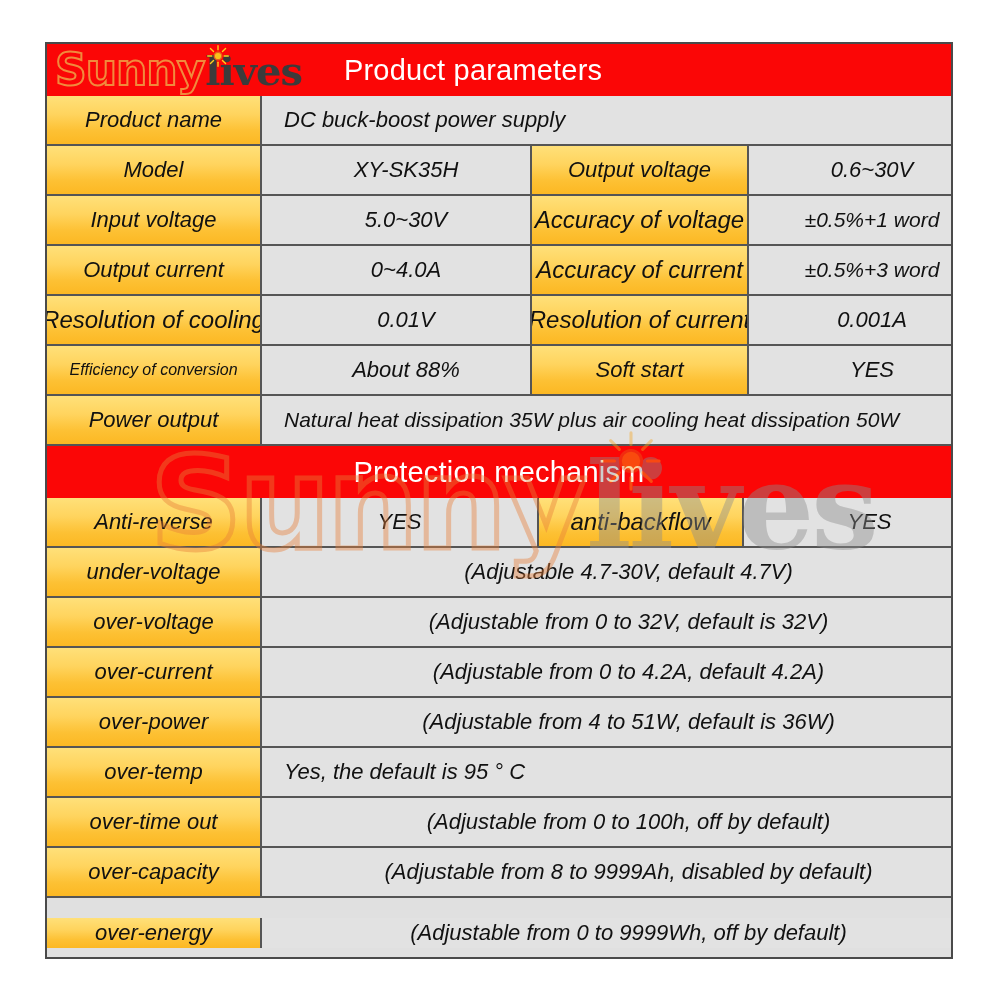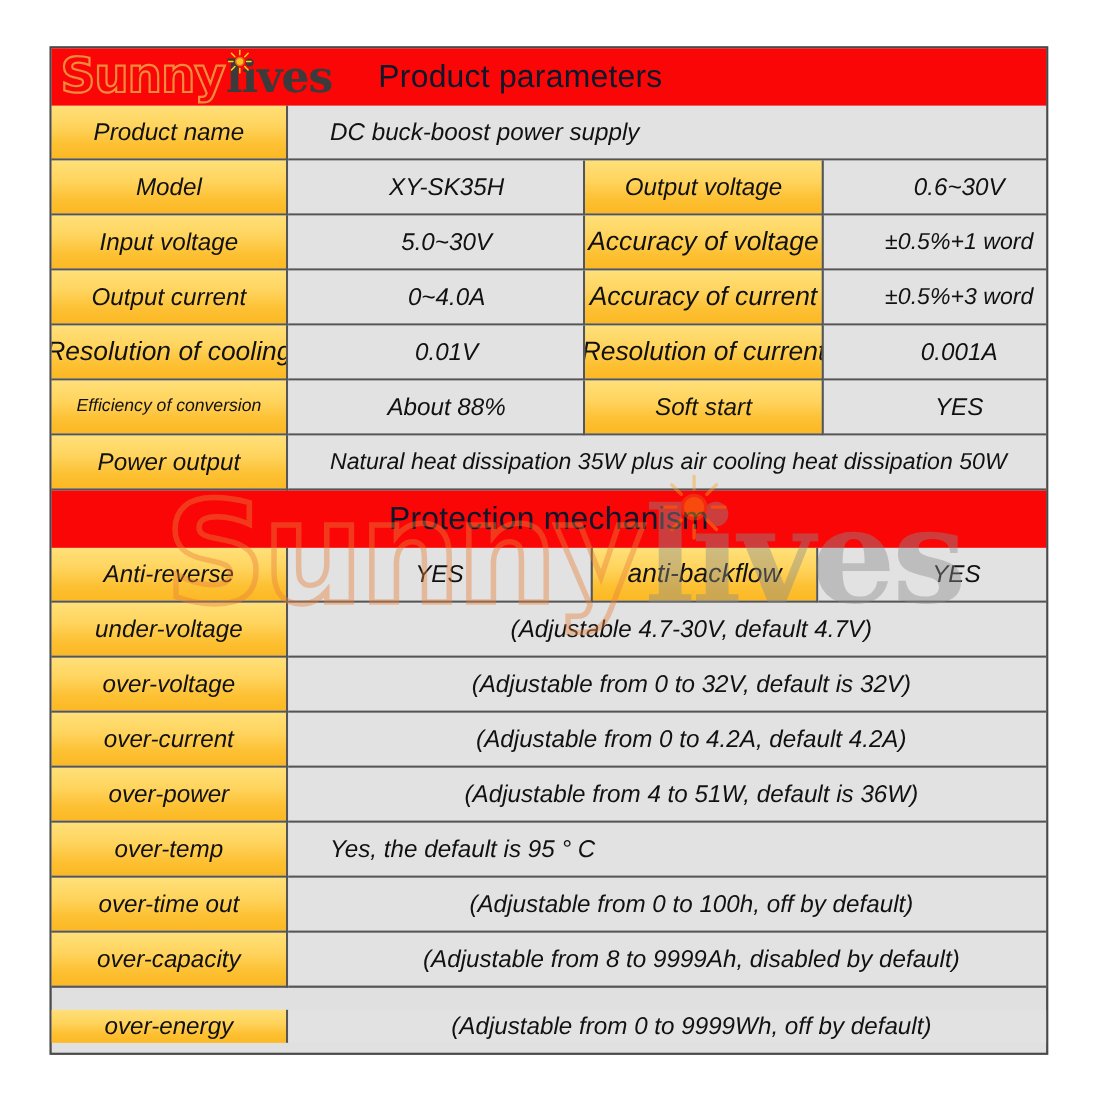--- a/index.html
+++ b/index.html
@@ -40,21 +40,21 @@
     height: 52px;
     background: #fb0606;
     display: flex;
     align-items: center;
     justify-content: center;
     box-sizing: border-box;
     overflow: hidden;
   }
   .section-head.with-logo { justify-content: flex-start; }
   .section-title {
-    color: #0f172a;
+    color: #ffffff;
     font-size: 29px;
     letter-spacing: .2px;
     white-space: nowrap;
   }
   .head-title-offset { margin-left: 42px; }
 
   
   .logo {
     position: relative;
     display: inline-block;
@@ -113,21 +113,21 @@
     background: linear-gradient(to bottom, #ffe079 0%, #ffd45e 38%, #fdc134 72%, #fcb823 100%);
     font-size: 22px;
   }
   .lbl.small  { font-size: 24px; text-align: center; }
   .lbl.xsmall { font-size: 16px; }
 
   .val {
     background: #e2e2e2;
     font-size: 22px;
   }
-  .val.left { justify-content: flex-start; padding-left: 38px; }
+  .val.left { justify-content: flex-start; padding-left: 22px; }
   .val.small { font-size: 21px; }
 
   
   .c-lbl1 { width: 215px; }
   .c-val1 { width: 270px; padding-left: 20px; }
   .c-lbl2 { width: 217px; }
   .c-val2 { width: 202px; }
 
   
   .p-lbl  { width: 215px; }

